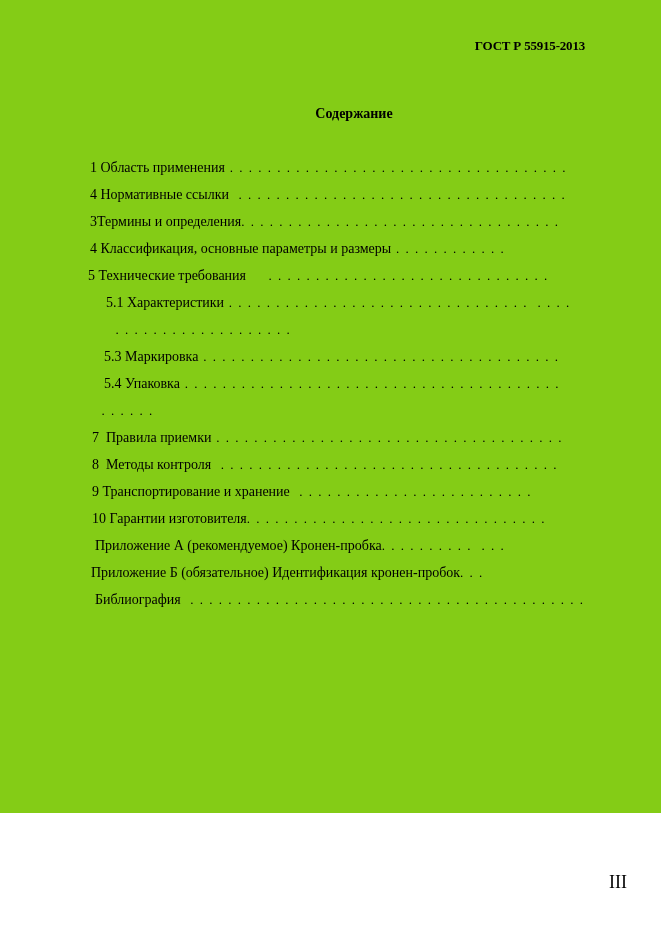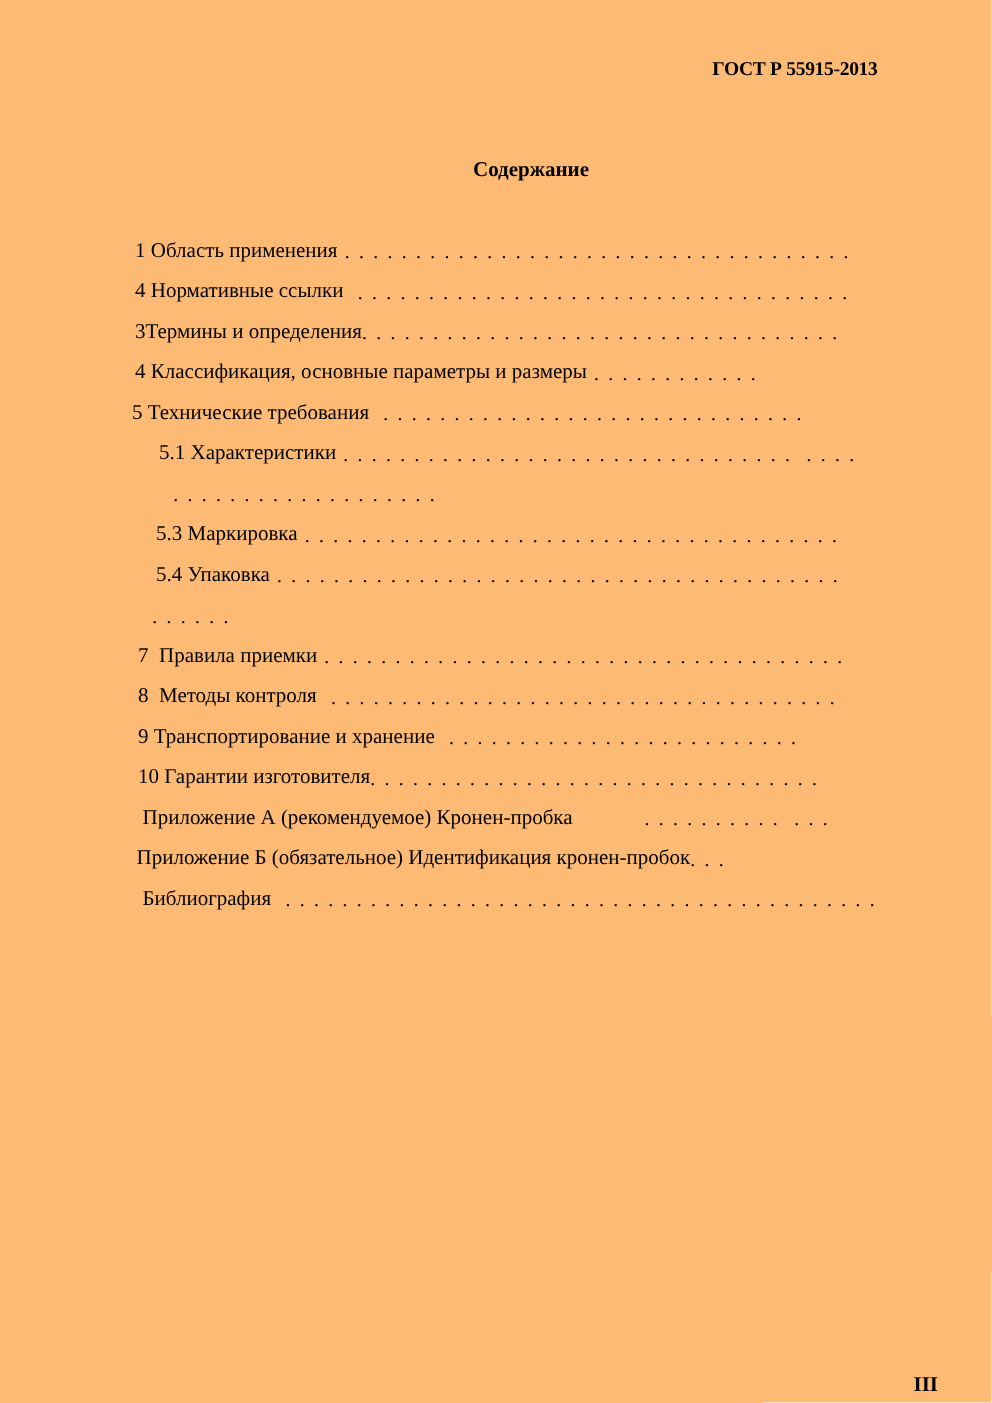--- a/index.html
+++ b/index.html
@@ -12,22 +12,22 @@
     height: 935px;
     position: relative;
     overflow: hidden;
     font-family: "Liberation Serif", "DejaVu Serif", serif;
     color: #000000;
   }
   .page {
     position: absolute;
     left: 0; top: 0;
     width: 661px;
-    height: 935px;
-    background: #fdba74;
+    height: 813px;
+    background: #84cc16;
   }
   .header-code {
     position: absolute;
     top: 38px;
     right: 76px;
     font-weight: bold;
     font-size: 13px;
     letter-spacing: -0.2px;
   }
   .toc-title {
@@ -57,24 +57,23 @@
   .toc-label {
     white-space: pre;
   }
   .toc-dots {
     white-space: pre;
     letter-spacing: 1.5px;
     font-size: 13px;
   }
   .page-number {
     position: absolute;
-    top: 916px;
+    top: 872px;
     left: 609px;
-    font-size: 14px;
-    font-weight: bold;
+    font-size: 18px;
   }
 </style>
 </head>
 <body>
 
 <div class="page">
   <div class="header-code">ГОСТ Р 55915-2013</div>
 
   <div class="toc-title">Содержание</div>
 
@@ -88,21 +87,21 @@
         <span class="toc-dots">  . . . . . . . . . . . . . . . . . . . . . . . . . . . . . . . . . . .</span>
       </div>
       <div class="toc-row" style="left: 90px; top: 54px;">
         <span class="toc-label">3Термины и определения</span>
         <span class="toc-dots">. . . . . . . . . . . . . . . . . . . . . . . . . . . . . . . . . .</span>
       </div>
       <div class="toc-row" style="left: 90px; top: 81px;">
         <span class="toc-label">4 Классификация, основные параметры и размеры</span>
         <span class="toc-dots"> . . . . . . . . . . . .</span>
       </div>
-      <div class="toc-row" style="left: 88px; top: 108px;">
+      <div class="toc-row" style="left: 88px; top: 108px; gap: 13px;">
         <span class="toc-label">5 Технические требования</span>
         <span class="toc-dots">  . . . . . . . . . . . . . . . . . . . . . . . . . . . . . .</span>
       </div>
       <div class="toc-row" style="left: 106px; top: 135px;">
         <span class="toc-label">5.1 Характеристики</span>
         <span class="toc-dots"> . . . . . . . . . . . . . . . . . . . . . . . . . . . . . . . .  . . . .</span>
       </div>
       <div class="toc-row" style="left: 106px; top: 162px;">
         <span class="toc-dots">  . . . . . . . . . . . . . . . . . . .</span>
       </div>
@@ -126,21 +125,21 @@
         <span class="toc-dots">  . . . . . . . . . . . . . . . . . . . . . . . . . . . . . . . . . . . .</span>
       </div>
       <div class="toc-row" style="left: 92px; top: 324px;">
         <span class="toc-label">9 Транспортирование и хранение</span>
         <span class="toc-dots">  . . . . . . . . . . . . . . . . . . . . . . . . .</span>
       </div>
       <div class="toc-row" style="left: 92px; top: 351px;">
         <span class="toc-label">10 Гарантии изготовителя</span>
         <span class="toc-dots">. . . . . . . . . . . . . . . . . . . . . . . . . . . . . . . .</span>
       </div>
-      <div class="toc-row" style="left: 95px; top: 378px; gap: 48px;">
+      <div class="toc-row" style="left: 95px; top: 378px;">
         <span class="toc-label">Приложение А (рекомендуемое) Кронен-пробка</span>
         <span class="toc-dots">. . . . . . . . . .  . . .</span>
       </div>
       <div class="toc-row" style="left: 91px; top: 405px;">
         <span class="toc-label">Приложение Б (обязательное) Идентификация кронен-пробок</span>
         <span class="toc-dots">. . .</span>
       </div>
       <div class="toc-row" style="left: 95px; top: 432px;">
         <span class="toc-label">Библиография</span>
         <span class="toc-dots">  . . . . . . . . . . . . . . . . . . . . . . . . . . . . . . . . . . . . . . . . . .</span>

